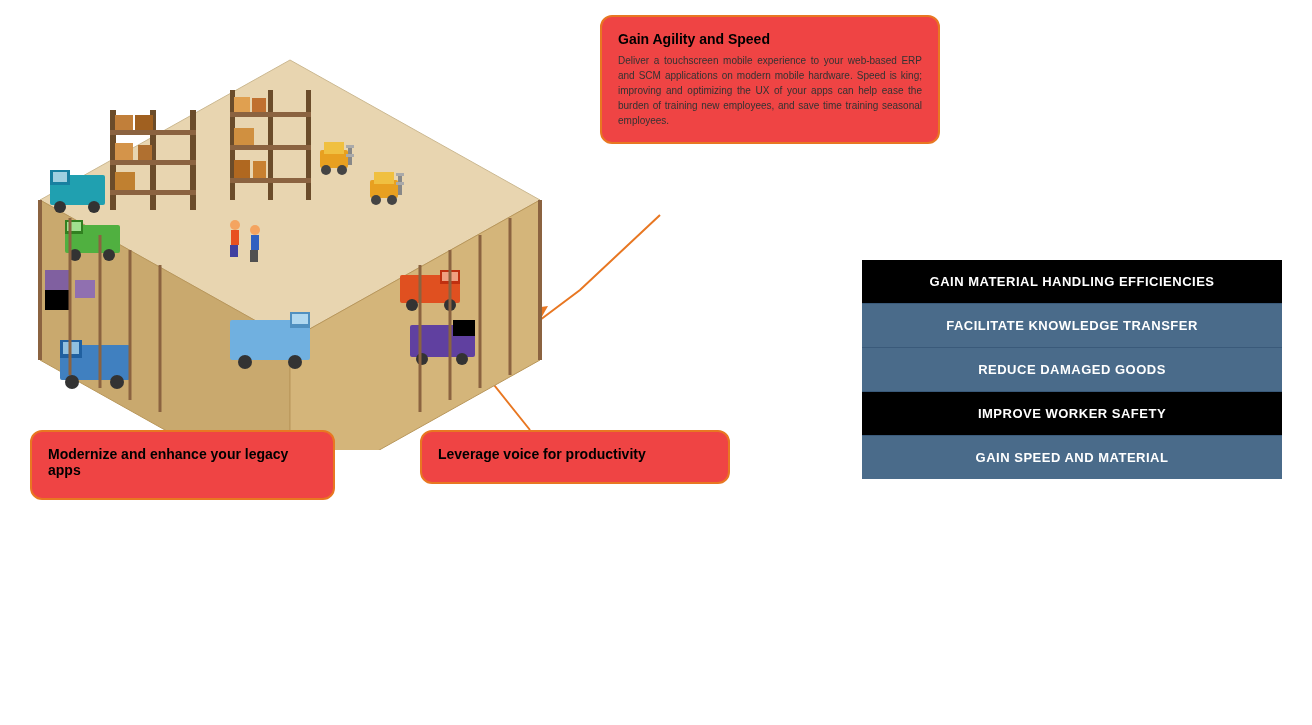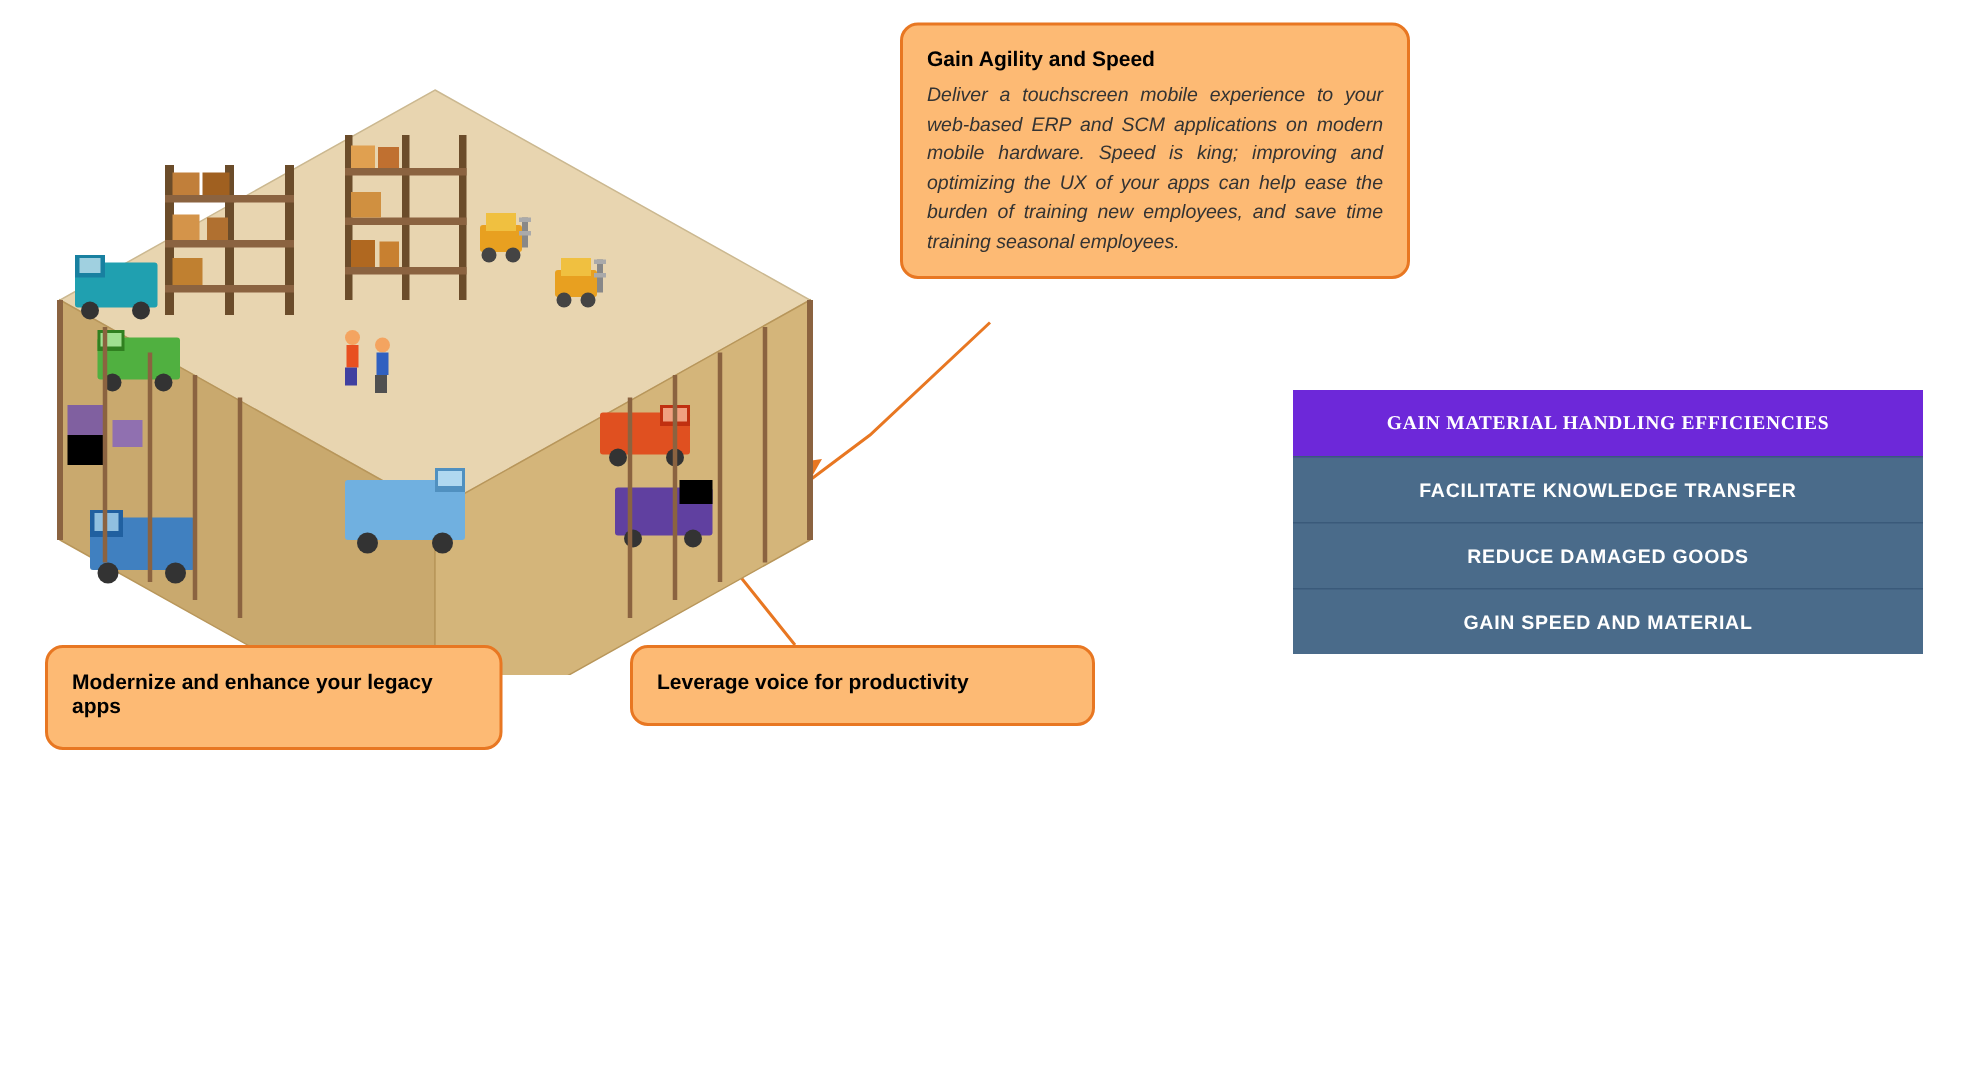--- a/index.html
+++ b/index.html
@@ -33,37 +33,36 @@
     .warehouse-svg {
       width: 100%;
       height: 100%;
     }
 
     
     .callout {
       position: absolute;
       border: 2px solid #E87722;
       border-radius: 12px;
-      background: #fdba74;
+      background: #ef4444;
       padding: 14px 16px;
     }
 
     .callout-title {
       font-weight: bold;
       font-size: 14px;
       color: #000;
       margin-bottom: 6px;
     }
 
     .callout-text {
-      font-size: 13px;
+      font-size: 10px;
       color: #333;
       line-height: 1.5;
       text-align: justify;
-      font-style: italic;
     }
 
     
     .arrows-svg {
       position: absolute;
       top: 0;
       left: 0;
       width: 100%;
       height: 100%;
       pointer-events: none;
@@ -107,22 +106,21 @@
       letter-spacing: 0.5px;
       color: #fff;
       border-bottom: 1px solid #3a5a7a;
     }
 
     .benefit-item:last-child {
       border-bottom: none;
     }
 
     .benefit-item.highlight {
-      background: #6d28d9;
-      font-family: Liberation Serif, serif;
+      background: #000000;
     }
 
   </style>
 </head>
 <body>
 
 <div class="main-container">
 
   <svg class="arrows-svg" xmlns="http://www.w3.org/2000/svg">
 
@@ -290,16 +288,17 @@
 
   <div class="callout callout-modernize">
     <div class="callout-title">Modernize and enhance your legacy apps</div>
   </div>
 
   <div class="benefits-panel">
 
   <div class="benefit-item highlight">GAIN MATERIAL HANDLING EFFICIENCIES</div>
       <div class="benefit-item">FACILITATE KNOWLEDGE TRANSFER</div>
       <div class="benefit-item">REDUCE DAMAGED GOODS</div>
+      <div class="benefit-item highlight">IMPROVE WORKER SAFETY</div>
       <div class="benefit-item">GAIN SPEED AND MATERIAL</div>
     </div>
 
 </div>
 
 </body></html>

